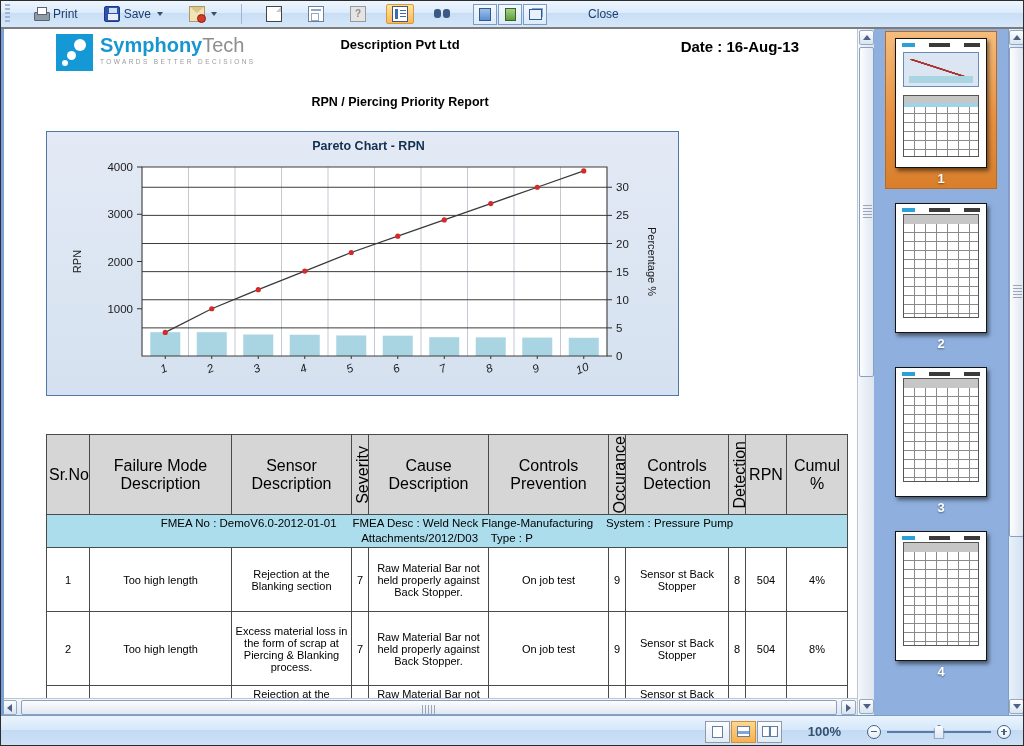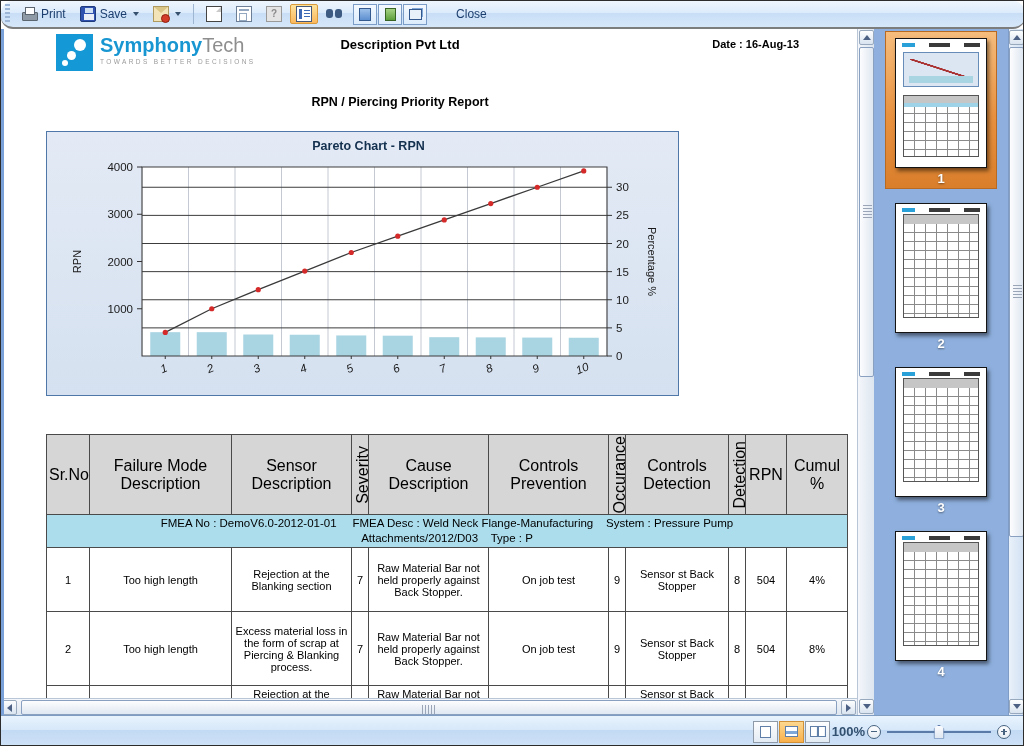--- a/index.html
+++ b/index.html
@@ -7,22 +7,22 @@
   .app{
     position:relative;width:1024px;height:746px;overflow:hidden;
     font-family:"Liberation Sans",sans-serif;background:#fff;
     border:1px solid #2c2c2c;
   }
   
   .toolbar{
     position:absolute;left:0;top:0;width:1024px;height:28px;
     background:linear-gradient(#eef6fe 0%,#dcebfb 45%,#c8def6 46%,#d6e7f9 100%);
     border-bottom:2px solid #7d7d7d;
-    display:flex;align-items:center;gap:2px;padding:0 4px;
-    color:#1c3e6e;font-size:12px;border-radius:12px;
+    display:flex;align-items:center;gap:14px;padding:0 4px;
+    color:#1c3e6e;font-size:12px;
   }
   .tb-grip{width:5px;height:20px;margin-right:3px;
     background:repeating-linear-gradient(to bottom,#9db6d6 0 2px,transparent 2px 4px);}
   .tb-btn{display:flex;align-items:center;gap:4px;padding:2px 6px;border-radius:2px;cursor:default;}
   .tb-btn.active{background:linear-gradient(#fde39c,#fbb75c);border:1px solid #d99a3c;padding:1px 5px;}
   .tb-sep{width:1px;height:20px;background:#9fb6d2;margin:0 4px;}
   .tb-caret{width:0;height:0;border-left:3px solid transparent;border-right:3px solid transparent;border-top:4px solid #35506f;margin-left:2px;}
   .icon16{width:16px;height:16px;display:inline-block;position:relative;}
   
   .i-printer::before{content:"";position:absolute;left:1px;top:6px;width:14px;height:7px;background:#8e9aa6;border:1px solid #5a6570;border-radius:1px;}
@@ -60,21 +60,21 @@
   .logo{position:absolute;left:55px;top:5px;display:flex;gap:7px;align-items:flex-start;}
   .logo-mark{width:37px;height:37px;background:#1599d6;position:relative;}
   .logo-mark i{position:absolute;border-radius:50%;background:#fff;}
   .logo-mark i:nth-child(1){width:6px;height:6px;left:6px;bottom:5px;}
   .logo-mark i:nth-child(2){width:9px;height:9px;left:11px;bottom:11px;}
   .logo-mark i:nth-child(3){width:12px;height:12px;left:18px;top:5px;}
   .logo-name{font-size:20px;font-weight:bold;color:#1896d2;line-height:22px;}
   .logo-name .t2{color:#8e8e8e;font-weight:normal;}
   .logo-tagline{font-size:6.5px;color:#9a9a9a;letter-spacing:2.4px;margin-top:2px;}
   .rpt-company{position:absolute;left:0;right:58px;top:8px;text-align:center;font-size:13px;font-weight:bold;color:#000;}
-  .rpt-date{position:absolute;right:58px;top:9px;font-size:11px;font-weight:bold;color:#000;}
+  .rpt-date{position:absolute;right:58px;top:9px;font-size:15px;font-weight:bold;color:#000;}
   .rpt-title{position:absolute;left:0;right:58px;top:66px;text-align:center;font-size:12.5px;font-weight:bold;color:#000;}
   
   .chart-box{position:absolute;left:45px;top:102px;width:633px;height:265px;
     background:linear-gradient(#e3eaf5,#d5e1f0);border:1px solid #4f78a8;}
   .chart-title{height:26px;line-height:28px;text-align:center;font-size:12.5px;font-weight:bold;color:#14304f;margin-left:12px;}
   
   .rpn-table{position:absolute;left:45px;top:405px;border-collapse:collapse;table-layout:fixed;width:801px;font-size:11px;color:#000;}
   .rpn-table td,.rpn-table th{border:1px solid #4a4a4a;padding:1px 2px;text-align:center;vertical-align:middle;overflow:hidden;}
   .rpn-table th{background:#d6d6d6;font-weight:normal;height:78px;font-size:16px;}
   .rpn-table th.vert div{writing-mode:vertical-rl;transform:rotate(180deg);margin:0 auto;white-space:nowrap;}
@@ -123,21 +123,21 @@
   .page-mini.grid-only .mini-grid{top:10px;bottom:14px;}
   .thumb-label{margin-top:3px;color:#fff;font-weight:bold;font-size:13px;text-shadow:0 1px 2px rgba(0,0,0,.45);}
   .panel-scroll{position:absolute;right:0;top:0;width:17px;height:686px;background:linear-gradient(to right,#e9f1fa,#cfdff2);border-left:1px solid #7e9cc6;}
   
   .statusbar{position:absolute;left:0;top:714px;width:1024px;height:32px;
     background:linear-gradient(#e8f3fd 0%,#d7e8fa 45%,#c3daf4 46%,#cfe2f7 100%);
     border-top:1px solid #7e9cc0;display:flex;align-items:center;font-size:12px;color:#2f4e74;}
   .nav-cluster{display:flex;align-items:flex-end;gap:19px;margin-left:8px;margin-top:36px;}
   .nav-btn{width:22px;height:20px;display:flex;align-items:center;justify-content:center;}
   .page-label{font-weight:bold;font-size:12.5px;color:#32506f;margin:0 8px;}
-  .status-right{margin-left:auto;display:flex;align-items:center;gap:2px;margin-right:14px;}
+  .status-right{margin-left:auto;display:flex;align-items:center;gap:26px;margin-right:14px;}
   .zoom-views{display:flex;gap:1px;}
   .zv-btn{width:25px;height:22px;border:1px solid #8f9aa8;background:linear-gradient(#fcfdfe,#e3ebf4);display:flex;align-items:center;justify-content:center;}
   .zv-btn.active{background:linear-gradient(#fdd88f,#f9b04c);border-color:#cf9038;}
   .zv-i1{width:11px;height:12px;background:#fff;border:1px solid #5f7florid;border:1px solid #5f7fa8;}
   .zv-i2{width:13px;height:11px;background:#fff;border:1px solid #5f7fa8;position:relative;}
   .zv-i2::before{content:"";position:absolute;left:0;right:0;top:4px;height:3px;background:#7fa7d8;}
   .zv-i3{width:14px;height:11px;position:relative;
     background:
      linear-gradient(#fff,#fff) 0 0/6px 11px no-repeat,
      linear-gradient(#fff,#fff) 8px 0/6px 11px no-repeat;}

